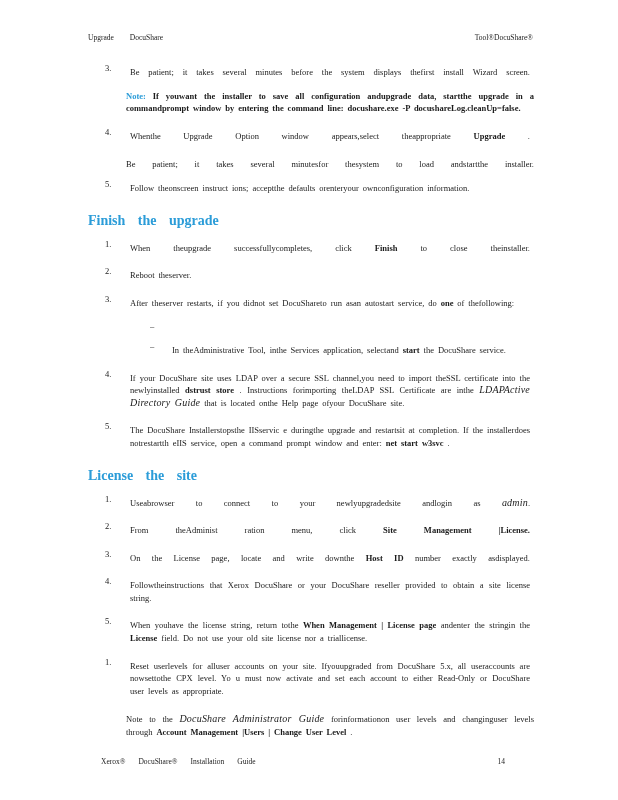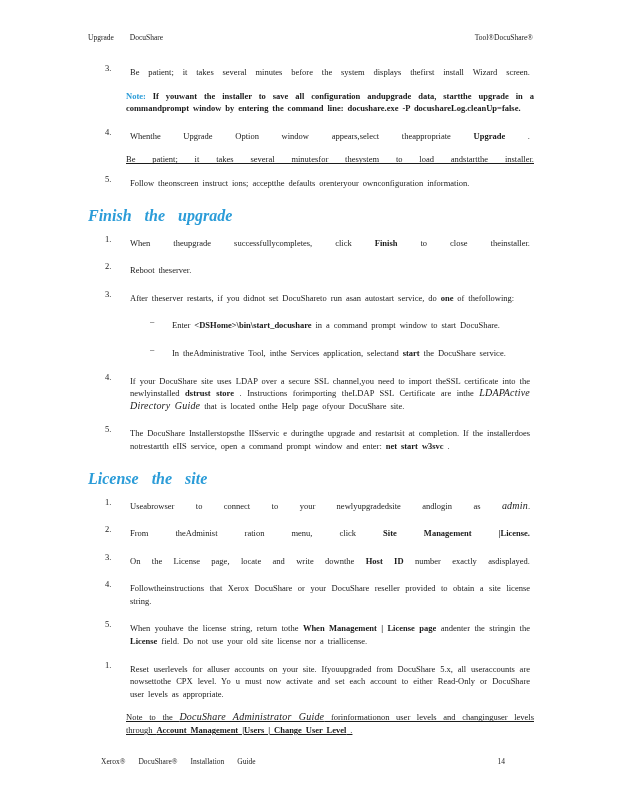--- a/index.html
+++ b/index.html
@@ -21,24 +21,24 @@
 
   .item{display:flex;margin-bottom:7px;}
   .item .num{flex:none;width:21px;margin-left:17px;}
   .item .body{flex:1;margin:4px;text-align:justify;word-spacing:1.8px;}
   .item.sub .num{margin-left:62px;width:18px;}
   .stretch{text-align-last:justify;}
 
   .note{margin:6px 0 11px 38px;font-weight:bold;text-align:justify;word-spacing:1.8px;}
   .note-label{color:var(--blue,#2b9cd8);}
 
-  .indent{margin:2px 0 7px 38px;text-align:justify;word-spacing:1.8px;text-decoration:underline;}
+  .indent{margin:12px 0 7px 38px;text-align:justify;word-spacing:1.8px;}
 
-  .heading{color:var(--blue,#2b9cd8);font-weight:bold;font-size:16px;
-           word-spacing:9px;margin:15px 0 10px 0;line-height:14px;font-style:italic;}
+  .heading{color:var(--blue,#2b9cd8);font-weight:bold;font-size:14px;
+           word-spacing:9px;margin:15px 0 10px 0;line-height:14px;}
 
   b{font-weight:bold;}
   em{font-style:italic;font-size:10px;letter-spacing:.2px;}
 </style>
 </head>
 <body>
 
 <div class="page">
 
   <div class="runhead">
@@ -81,21 +81,20 @@
       <p class="body">Reboot theserver.</p>
     </div>
 
     <div class="item">
       <span class="num">3.</span>
       <p class="body"><span>After theserver restarts, if you didnot set DocuShareto run asan autostart service, do </span><b>one</b><span> of thefollowing:</span></p>
     </div>
 
     <div class="item sub">
       <span class="num">–</span>
-      <p class="body"><span>Enter </span><b>&lt;DSHome&gt;\bin\start_docushare</b><span> in a command prompt window to start DocuShare.</span></p>
     </div>
 
     <div class="item sub">
       <span class="num">–</span>
       <p class="body"><span>In theAdministrative Tool, inthe Services application, selectand </span><b>start</b><span> the DocuShare service.</span></p>
     </div>
 
     <div class="item">
       <span class="num">4.</span>
       <p class="body"><span>If your DocuShare site uses LDAP over a secure SSL channel,you need to import theSSL certificate into the newlyinstalled </span><b>dstrust store</b><span> . Instructions forimporting theLDAP SSL Certificate are inthe </span><em>LDAPActive Directory Guide</em><span> that is located onthe Help page ofyour DocuShare site.</span></p>

